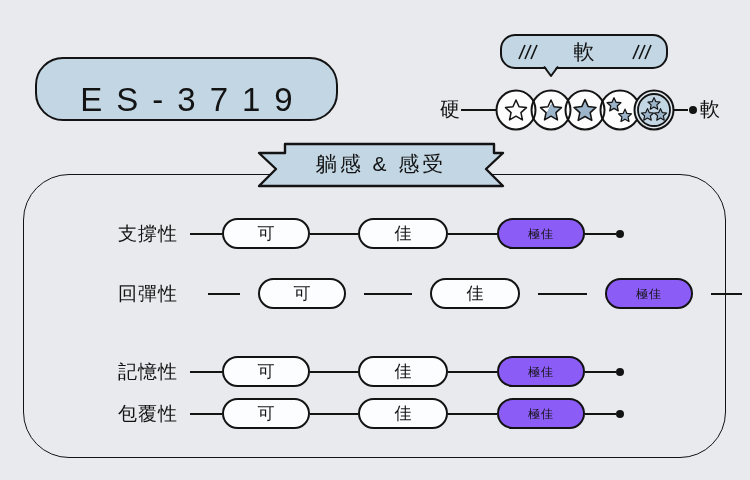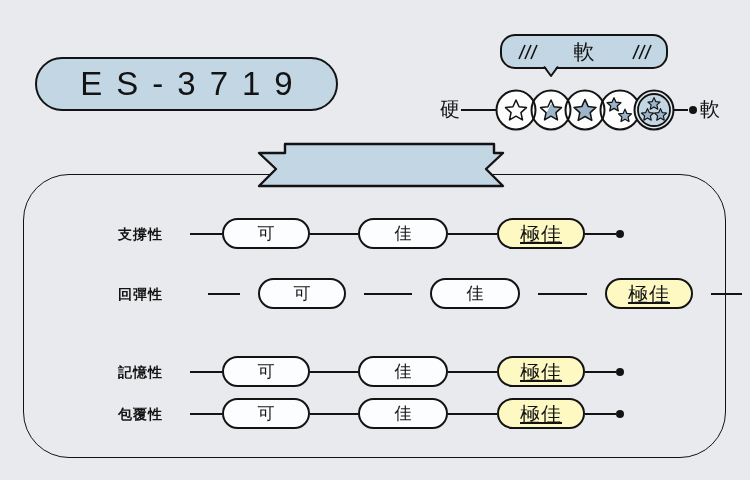--- a/index.html
+++ b/index.html
@@ -5,23 +5,23 @@
   html,body{margin:0;padding:0;}
   .stage{
     position:relative;width:750px;height:480px;overflow:hidden;
     background:#e9eaee;color:#131313;
     font-family:"Liberation Sans","DejaVu Sans",sans-serif;
   }
   .abs{position:absolute;}
 
   
   .model-badge{
-    left:35px;top:57px;width:303px;height:54px;
+    left:35px;top:57px;width:303px;height:64px;
     background:#c2d6e4;border:2.5px solid #131313;border-radius:28px;
-    display:flex;align-items:center;justify-content:center;
+    display:flex;align-items:flex-end;justify-content:center;
     font-size:33px;font-weight:500;letter-spacing:14px;padding-left:14px;
     box-sizing:border-box;
   }
 
   
   .soft-bubble{
     left:500px;top:34px;width:168px;height:35px;box-sizing:border-box;
     background:#c2d6e4;border:2.5px solid #131313;border-radius:15px;
     display:flex;align-items:center;justify-content:space-between;
     padding:0 14px;z-index:3;
@@ -46,33 +46,33 @@
   .panel-box{
     left:23px;top:174px;width:703px;height:284px;box-sizing:border-box;
     border:1.8px solid #131313;border-radius:46px;z-index:1;
   }
 
   
   .rating-row{
     left:118px;height:31px;display:flex;align-items:center;z-index:2;
   }
   .row-label{
-    width:72px;font-size:14px;font-weight:700;letter-spacing:1px;line-height:1;
+    width:72px;font-size:19px;font-weight:400;letter-spacing:1px;line-height:1;
     white-space:nowrap;
   }
   .hline{height:2px;background:#131313;}
   .w32{width:32px;} .w48{width:48px;} .w49{width:49px;} .w31{width:31px;}
   .pill{
     height:31px;box-sizing:border-box;border:2px solid #131313;border-radius:17px;
     display:flex;align-items:center;justify-content:center;
     font-size:17px;font-weight:500;line-height:1;white-space:nowrap;
   }
   .pill-ok{width:88px;background:#fcfdfe;}
   .pill-good{width:90px;background:#fcfdfe;}
-  .pill-best{width:88px;background:#fef9c3;font-size:20px;letter-spacing:1px;text-decoration:underline;}
+  .pill-best{width:88px;background:#8b5cf6;font-size:12px;letter-spacing:1px;}
   .end-dot{width:8px;height:8px;border-radius:50%;background:#131313;}
 </style>
 </head>
 <body>
 
 <div class="stage">
 
   <div class="abs model-badge">
     <span>ES-3719</span>
   </div>
@@ -134,20 +134,21 @@
       <use href="#starp" transform="translate(205.5,27) scale(0.58)" fill="#9db5cb" stroke="#131313" stroke-width="2" stroke-linejoin="round"></use>
     </g>
   </svg>
   <span class="abs scale-label soft-label">軟</span>
 
   <div class="abs panel-box"></div>
 
   <svg class="abs ribbon-svg" width="252" height="50" viewBox="0 0 252 50">
     <path d="M30,4 L239,4 L239,13 L248,13 L231,29 L248,46 L4,46 L21,29 L4,13 L30,13 Z" fill="#c2d6e4" stroke="#131313" stroke-width="2.4" stroke-linejoin="round"></path>
   </svg>
+  <div class="abs ribbon-title">躺感 &amp; 感受</div>
 
   <div class="abs rating-row" style="top:218px;">
     <span class="row-label">支撐性</span>
     <div class="hline w32"></div>
     <div class="pill pill-ok">
         <span>可</span>
       </div>
     <div class="hline w48"></div>
     <div class="pill pill-good">
         <span>佳</span>

